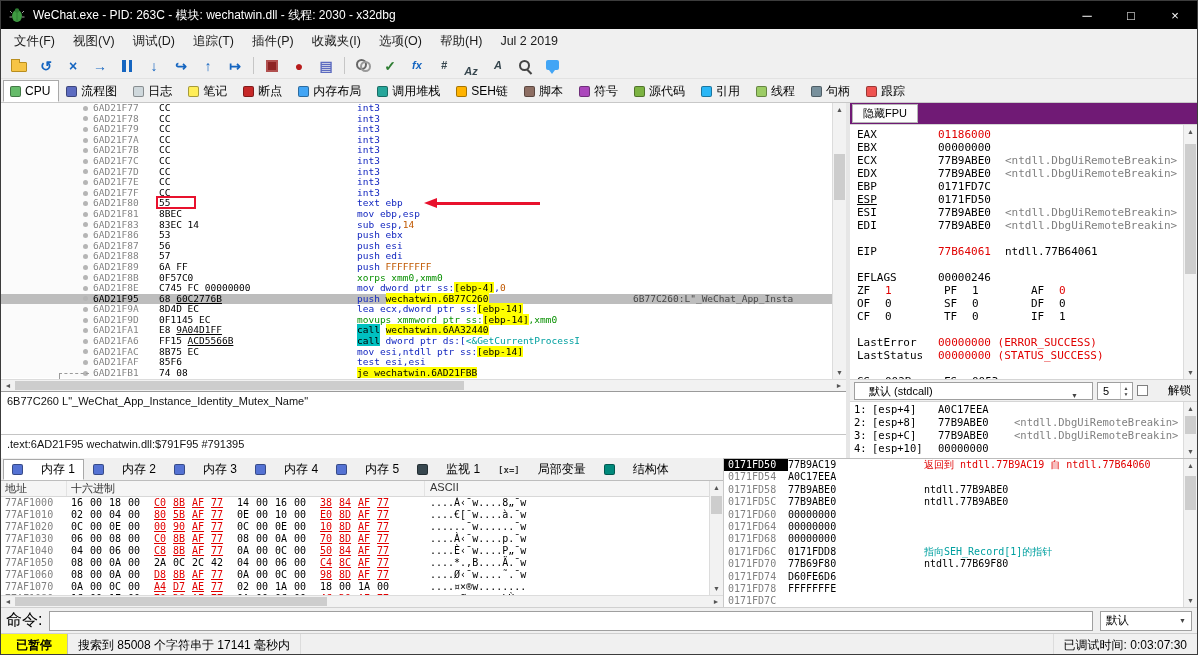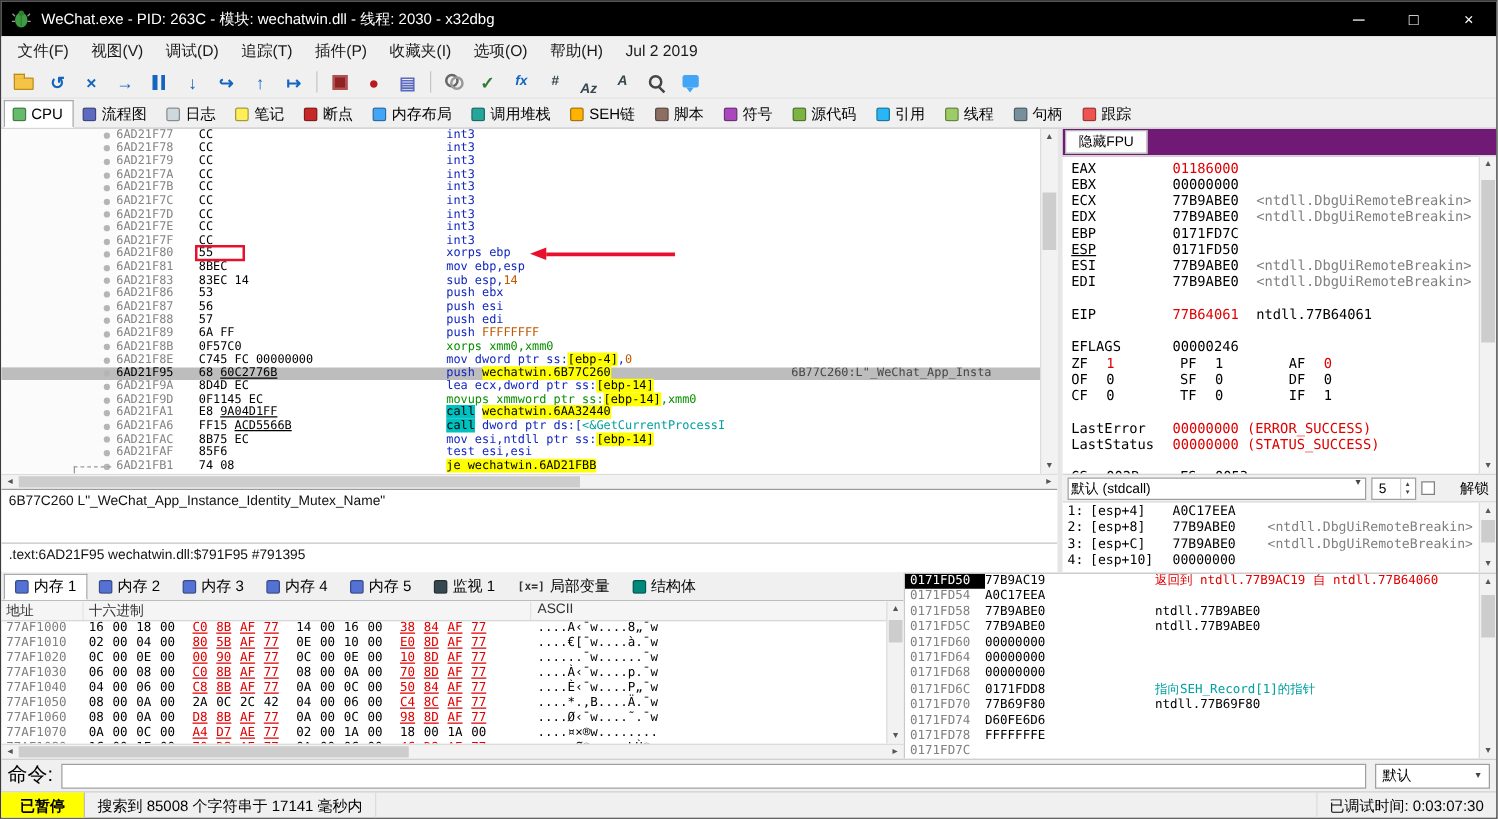--- a/index.html
+++ b/index.html
@@ -96,39 +96,39 @@
 .rrow{height:13px;line-height:13px;display:flex;white-space:pre}
 .rname{width:88px;flex:0 0 88px;padding-left:7px}
 .rname.ul{text-decoration:underline}
 .rval{white-space:pre}
 .red{color:#e00000}
 .rcomment{color:#808080;margin-left:14px;overflow:hidden;white-space:nowrap}
 .rcomment.black{color:#000}
 .fname{padding-left:7px;width:35px;flex:0 0 35px}
 .fval{width:52px;flex:0 0 52px}
 .callconv{flex:0 0 22px;display:flex;align-items:center;gap:4px;padding:1px 4px;background:#f0f0f0;border-top:1px solid #d5d5d5}
-.combo{flex:1;height:18px;background:#fff;border:1px solid #9f9f9f;display:flex;align-items:flex-start;justify-content:space-between;font-size:11px;padding:0 2px}
+.combo{flex:1;height:18px;background:#fff;border:1px solid #9f9f9f;display:flex;align-items:flex-end;justify-content:space-between;font-size:11px;padding:0 14px}
 .car{font-size:7px;color:#444}
 .spin{width:36px;flex:0 0 36px;height:18px;background:#fff;border:1px solid #9f9f9f;display:flex;align-items:center;font-size:11px;padding-left:5px;position:relative}
 .spinarrows{position:absolute;right:1px;top:0;bottom:0;width:11px;display:flex;flex-direction:column;align-items:center;justify-content:center;font-size:5px;color:#444;border-left:1px solid #d5d5d5}
 .chk{display:flex;align-items:center;gap:20px;font-size:11.5px;padding-right:2px}
 .chkbox{width:11px;height:11px;border:1px solid #808080;background:#fff;flex:0 0 11px}
 .args-wrap{flex:0 0 57px;display:flex;border-top:1px solid #d5d5d5;overflow:hidden}
 #args{flex:1;font-family:"DejaVu Sans Mono",monospace;font-size:10.5px;overflow:hidden;padding-top:1px}
 .arow{height:13px;line-height:13px;display:flex;white-space:pre}
 .aidx{padding-left:4px;width:22px;flex:0 0 22px}
 .aexpr{width:66px;flex:0 0 66px}
 .aval{width:76px;flex:0 0 76px}
 .acomment{color:#808080;overflow:hidden}
 
 
 .bottom{display:flex;flex:0 0 149px;height:149px;background:#f0f0f0;overflow:hidden}
 .bottom-left{width:722px;flex:0 0 722px;display:flex;flex-direction:column}
 .btabs{flex:0 0 22px;display:flex;align-items:flex-end;padding-left:2px;background:#f0f0f0}
-.btab{display:flex;align-items:center;gap:4px;font-size:12px;padding:0 8px;height:21px;border:1px solid transparent;white-space:nowrap}
+.btab{display:flex;align-items:center;gap:18px;font-size:12px;padding:0 8px;height:21px;border:1px solid transparent;white-space:nowrap}
 .btab.active{background:#fff;border-color:#a9a9a9;border-bottom-color:#fff}
 .btabchip{width:11px;height:11px;border-radius:2px;border:1px solid rgba(0,0,0,.35);flex:0 0 11px}
 .btabtext{font-size:9px;font-weight:bold;color:#333;font-family:"DejaVu Sans Mono",monospace}
 .dump-outer{flex:1;display:flex;flex-direction:column;border-top:1px solid #bdbdbd;overflow:hidden}
 .dump-wrap{flex:1;display:flex;background:#fff;overflow:hidden}
 .dump{flex:1;display:flex;flex-direction:column;overflow:hidden}
 .dump-head{flex:0 0 16px;background:#f5f5f5;border-bottom:1px solid #d8d8d8;display:flex;font-size:11px;color:#333}
 .dh-addr{width:66px;flex:0 0 66px;padding-left:4px;border-right:1px solid #e3e3e3}
 .dh-hex{width:358px;flex:0 0 358px;padding-left:4px;border-right:1px solid #e3e3e3}
 .dh-ascii{flex:1;padding-left:5px}
@@ -337,21 +337,21 @@
           <div class="jdash-v"></div>
         <div class="drow"><span class="dgut"><span class="dot"></span></span><span class="daddr">6AD21F77</span><span class="dbytes">CC</span><span class="dinstr"><span class="tk-n">int3</span></span><span class="dcomment"></span></div>
             <div class="drow"><span class="dgut"><span class="dot"></span></span><span class="daddr">6AD21F78</span><span class="dbytes">CC</span><span class="dinstr"><span class="tk-n">int3</span></span><span class="dcomment"></span></div>
             <div class="drow"><span class="dgut"><span class="dot"></span></span><span class="daddr">6AD21F79</span><span class="dbytes">CC</span><span class="dinstr"><span class="tk-n">int3</span></span><span class="dcomment"></span></div>
             <div class="drow"><span class="dgut"><span class="dot"></span></span><span class="daddr">6AD21F7A</span><span class="dbytes">CC</span><span class="dinstr"><span class="tk-n">int3</span></span><span class="dcomment"></span></div>
             <div class="drow"><span class="dgut"><span class="dot"></span></span><span class="daddr">6AD21F7B</span><span class="dbytes">CC</span><span class="dinstr"><span class="tk-n">int3</span></span><span class="dcomment"></span></div>
             <div class="drow"><span class="dgut"><span class="dot"></span></span><span class="daddr">6AD21F7C</span><span class="dbytes">CC</span><span class="dinstr"><span class="tk-n">int3</span></span><span class="dcomment"></span></div>
             <div class="drow"><span class="dgut"><span class="dot"></span></span><span class="daddr">6AD21F7D</span><span class="dbytes">CC</span><span class="dinstr"><span class="tk-n">int3</span></span><span class="dcomment"></span></div>
             <div class="drow"><span class="dgut"><span class="dot"></span></span><span class="daddr">6AD21F7E</span><span class="dbytes">CC</span><span class="dinstr"><span class="tk-n">int3</span></span><span class="dcomment"></span></div>
             <div class="drow"><span class="dgut"><span class="dot"></span></span><span class="daddr">6AD21F7F</span><span class="dbytes">CC</span><span class="dinstr"><span class="tk-n">int3</span></span><span class="dcomment"></span></div>
-            <div class="drow"><span class="dgut"><span class="dot"></span></span><span class="daddr">6AD21F80</span><span class="dbytes">55</span><span class="dinstr"><span class="tk-n">xorps ebp</span></span><span class="dcomment"></span></div>
+            <div class="drow"><span class="dgut"><span class="dot"></span></span><span class="daddr">6AD21F80</span><span class="dbytes">55</span><span class="dinstr"><span class="tk-n">text ebp</span></span><span class="dcomment"></span></div>
             <div class="drow"><span class="dgut"><span class="dot"></span></span><span class="daddr">6AD21F81</span><span class="dbytes">8BEC</span><span class="dinstr"><span class="tk-n">mov ebp,esp</span></span><span class="dcomment"></span></div>
             <div class="drow"><span class="dgut"><span class="dot"></span></span><span class="daddr">6AD21F83</span><span class="dbytes">83EC 14</span><span class="dinstr"><span class="tk-n">sub esp,</span><span class="tk-i">14</span></span><span class="dcomment"></span></div>
             <div class="drow"><span class="dgut"><span class="dot"></span></span><span class="daddr">6AD21F86</span><span class="dbytes">53</span><span class="dinstr"><span class="tk-n">push ebx</span></span><span class="dcomment"></span></div>
             <div class="drow"><span class="dgut"><span class="dot"></span></span><span class="daddr">6AD21F87</span><span class="dbytes">56</span><span class="dinstr"><span class="tk-n">push esi</span></span><span class="dcomment"></span></div>
             <div class="drow"><span class="dgut"><span class="dot"></span></span><span class="daddr">6AD21F88</span><span class="dbytes">57</span><span class="dinstr"><span class="tk-n">push edi</span></span><span class="dcomment"></span></div>
             <div class="drow"><span class="dgut"><span class="dot"></span></span><span class="daddr">6AD21F89</span><span class="dbytes">6A FF</span><span class="dinstr"><span class="tk-n">push </span><span class="tk-i">FFFFFFFF</span></span><span class="dcomment"></span></div>
             <div class="drow"><span class="dgut"><span class="dot"></span></span><span class="daddr">6AD21F8B</span><span class="dbytes">0F57C0</span><span class="dinstr"><span class="tk-g">xorps xmm0,xmm0</span></span><span class="dcomment"></span></div>
             <div class="drow"><span class="dgut"><span class="dot"></span></span><span class="daddr">6AD21F8E</span><span class="dbytes">C745 FC 00000000</span><span class="dinstr"><span class="tk-n">mov dword ptr ss:</span><span class="tk-y">[ebp-4]</span><span class="tk-n">,</span><span class="tk-i">0</span></span><span class="dcomment"></span></div>
             <div class="drow sel"><span class="dgut"><span class="dot"></span></span><span class="daddr">6AD21F95</span><span class="dbytes">68 <span class="ub">60C2776B</span></span><span class="dinstr"><span class="tk-n">push </span><span class="tk-y">wechatwin.6B77C260</span></span><span class="dcomment">6B77C260:L"_WeChat_App_Insta</span></div>
             <div class="drow"><span class="dgut"><span class="dot"></span></span><span class="daddr">6AD21F9A</span><span class="dbytes">8D4D EC</span><span class="dinstr"><span class="tk-n">lea ecx,dword ptr ss:</span><span class="tk-y">[ebp-14]</span></span><span class="dcomment"></span></div>

